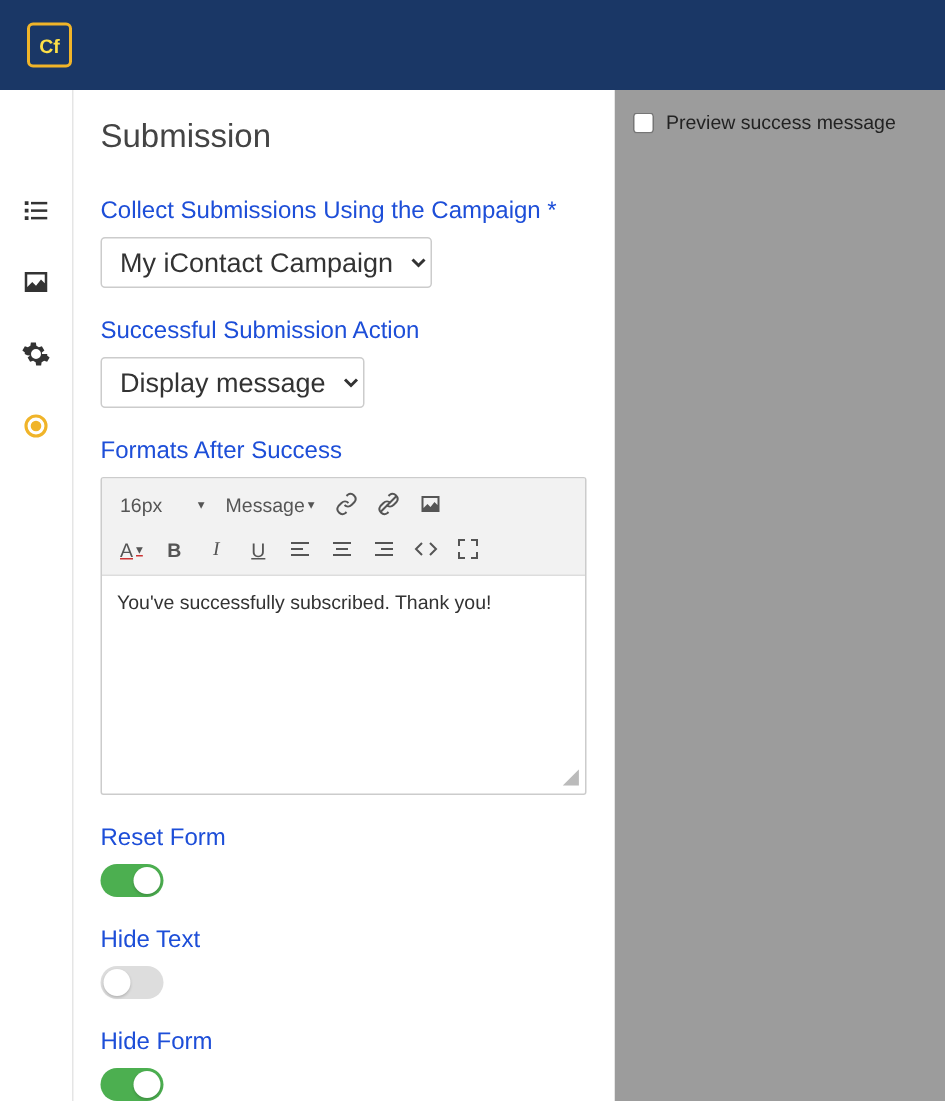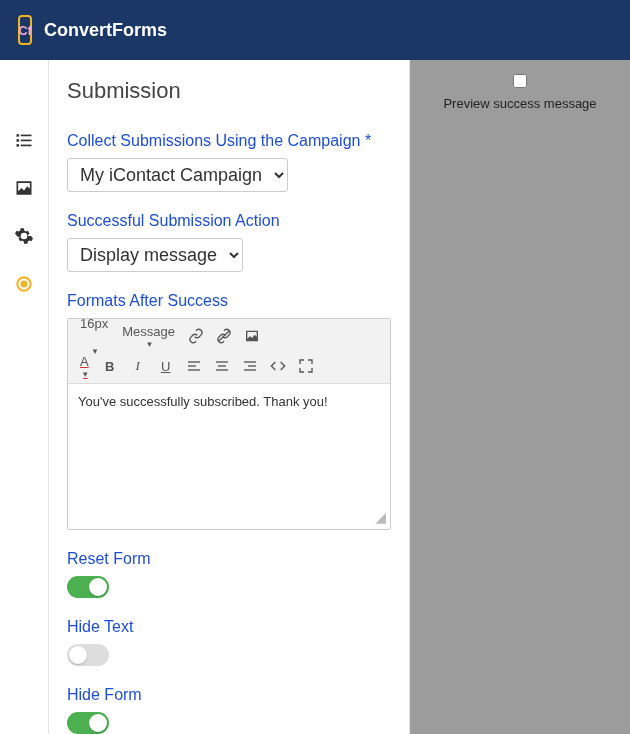--- a/index.html
+++ b/index.html
@@ -1,60 +1,59 @@
 <!DOCTYPE html>
 <html><head>
 <meta charset="utf-8">
 <style>
   * { box-sizing: border-box; margin: 0; padding: 0; }
   body { font-family: -apple-system, BlinkMacSystemFont, "Segoe UI", Arial, sans-serif; font-size: 13px; color: #333; background: #fff; width: 630px; height: 734px; overflow: hidden; }
   
   .topbar { background: #1a3766; height: 60px; display: flex; align-items: center; padding: 0 18px; }
-  .logo-box { width: 14px; height: 30px; border: 2px solid #f0b429; border-radius: 4px; display: flex; align-items: center; justify-content: center; color: #f9a8d4; font-weight: 700; font-size: 13px; margin-right: 12px; }
+  .logo-box { width: 30px; height: 30px; border: 2px solid #f0b429; border-radius: 4px; display: flex; align-items: center; justify-content: center; color: #fde047; font-weight: 700; font-size: 13px; }
   .brand { color: #fff; font-size: 18px; font-weight: 600; }
   
   .app-body { display: flex; height: 674px; }
   .side-rail { width: 48px; background: #fff; padding-top: 70px; display: flex; flex-direction: column; align-items: center; gap: 28px; }
   .side-icon { width: 20px; height: 20px; display: flex; align-items: center; justify-content: center; color: #333; cursor: pointer; }
   .side-icon.active { color: #f0b429; }
   .side-icon svg { width: 100%; height: 100%; }
   
   .main-panel { width: 362px; background: #fff; border-left: 1px solid #e5e5e5; border-right: 1px solid #e5e5e5; padding: 18px 18px 0 18px; overflow-y: auto; }
   .panel-title { font-size: 22px; font-weight: 400; color: #444; margin-bottom: 28px; }
   .field { margin-bottom: 20px; }
   .field-label { font-size: 16px; color: #1d4ed8; margin-bottom: 8px; display: block; }
   select { font-size: 18px; padding: 5px 8px; border: 1px solid #ccc; border-radius: 3px; background: #fff; color: #333; }
   
   .editor-wrap { border: 1px solid #ccc; border-radius: 2px; }
   .editor-toolbar { background: #f2f2f2; border-bottom: 1px solid #ddd; padding: 4px 6px; display: flex; flex-wrap: wrap; align-items: center; gap: 2px; }
   .tb-sep { width: 100%; height: 0; }
   .tb-btn { min-width: 26px; height: 26px; display: inline-flex; align-items: center; justify-content: center; cursor: pointer; border-radius: 2px; color: #555; font-size: 13px; padding: 0 4px; }
-  .tb-btn.wide { min-width: auto; padding: 0 6px; flex-direction: column; }
+  .tb-btn.wide { min-width: auto; padding: 0 6px; }
   .tb-btn svg { width: 16px; height: 16px; }
   .caret { font-size: 9px; margin-left: 2px; }
   .editor-body { min-height: 145px; padding: 10px 10px; font-size: 13px; color: #333; position: relative; }
   .resize-grip { position: absolute; right: 4px; bottom: 4px; color: #bbb; font-size: 14px; cursor: nwse-resize; }
   
   .switch { position: relative; width: 42px; height: 22px; border-radius: 11px; cursor: pointer; }
   .switch.on { background: #4caf50; }
   .switch.off { background: #ddd; }
   .switch .knob { position: absolute; top: 2px; width: 18px; height: 18px; border-radius: 50%; background: #fff; box-shadow: 0 1px 2px rgba(0,0,0,0.2); }
   .switch.on .knob { right: 2px; }
   .switch.off .knob { left: 2px; }
   
   .preview-pane { flex: 1; background: #9c9c9c; padding: 14px 12px; }
-  .preview-check { display: flex; align-items: center; gap: 8px; color: #222; font-size: 13px; flex-direction: column; }
+  .preview-check { display: flex; align-items: center; gap: 8px; color: #222; font-size: 13px; }
   .preview-check input[type=checkbox] { width: 14px; height: 14px; accent-color: #555; }
 </style>
 </head>
 <body>
 
 <div class="topbar">
   <div class="logo-box">Cf</div>
-  <div class="brand">ConvertForms</div>
 </div>
 
 <div class="app-body">
 
   <div class="side-rail">
     <div class="side-icon">
       <svg viewBox="0 0 24 24" fill="currentColor">
           <rect x="3" y="5" width="3" height="3"></rect>
           <rect x="8" y="5.5" width="13" height="2"></rect>
           <rect x="3" y="11" width="3" height="3"></rect>

